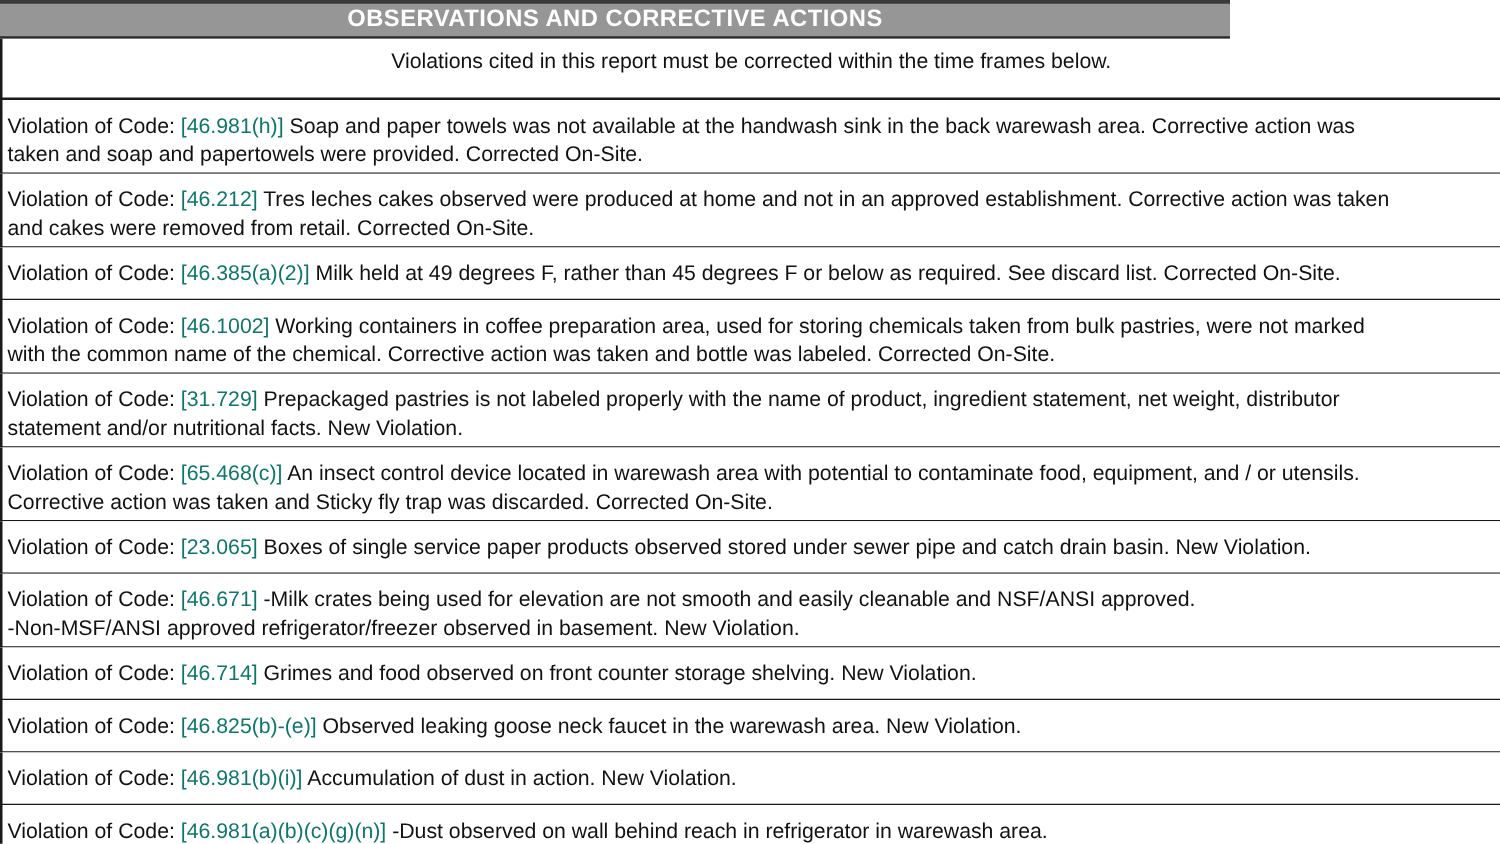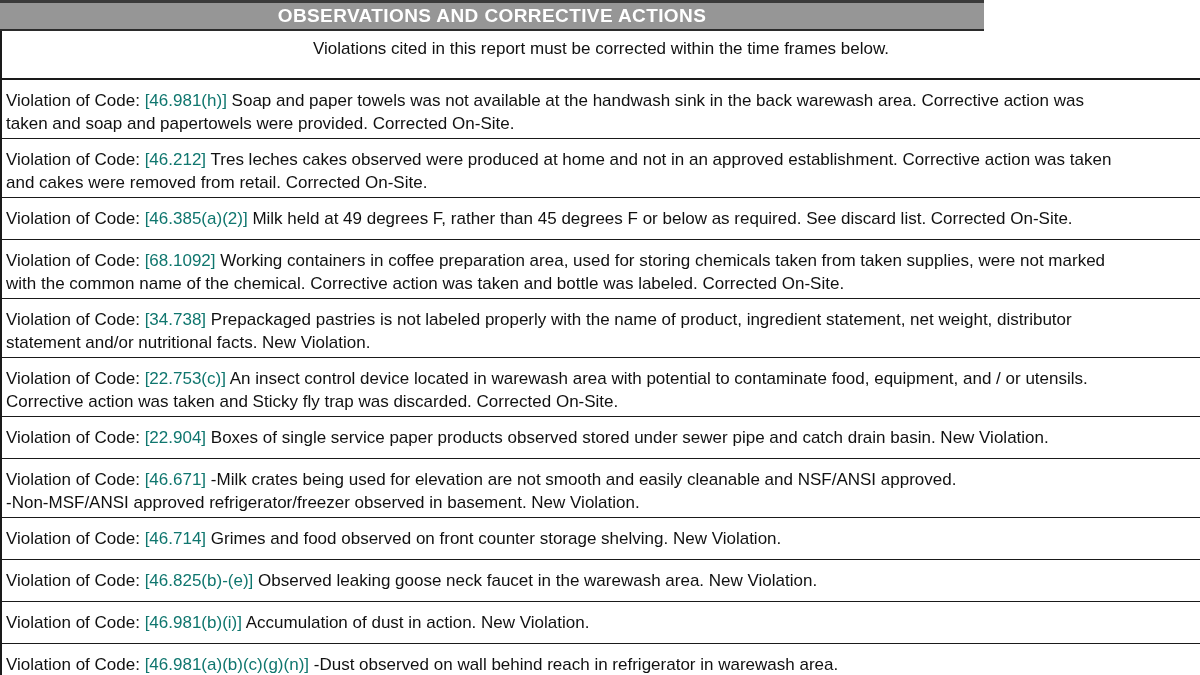--- a/index.html
+++ b/index.html
@@ -111,33 +111,33 @@
         <div class="vline">taken and soap and papertowels were provided. Corrected On-Site.</div>
       </div>
       <div class="row violation-row pad-top">
         <div class="vline"><span class="lead">Violation of Code:</span> <span class="code">[46.212]</span> <span>Tres leches cakes observed were produced at home and not in an approved establishment. Corrective action was taken</span></div>
         <div class="vline">and cakes were removed from retail. Corrected On-Site.</div>
       </div>
       <div class="row violation-row pad-both">
         <div class="vline"><span class="lead">Violation of Code:</span> <span class="code">[46.385(a)(2)]</span> <span>Milk held at 49 degrees F, rather than 45 degrees F or below as required. See discard list. Corrected On-Site.</span></div>
       </div>
       <div class="row violation-row pad-top">
-        <div class="vline"><span class="lead">Violation of Code:</span> <span class="code">[68.1092]</span> <span>Working containers in coffee preparation area, used for storing chemicals taken from taken supplies, were not marked</span></div>
+        <div class="vline"><span class="lead">Violation of Code:</span> <span class="code">[46.1002]</span> <span>Working containers in coffee preparation area, used for storing chemicals taken from bulk pastries, were not marked</span></div>
         <div class="vline">with the common name of the chemical. Corrective action was taken and bottle was labeled. Corrected On-Site.</div>
       </div>
       <div class="row violation-row pad-top">
-        <div class="vline"><span class="lead">Violation of Code:</span> <span class="code">[34.738]</span> <span>Prepackaged pastries is not labeled properly with the name of product, ingredient statement, net weight, distributor</span></div>
+        <div class="vline"><span class="lead">Violation of Code:</span> <span class="code">[31.729]</span> <span>Prepackaged pastries is not labeled properly with the name of product, ingredient statement, net weight, distributor</span></div>
         <div class="vline">statement and/or nutritional facts. New Violation.</div>
       </div>
       <div class="row violation-row pad-top">
-        <div class="vline"><span class="lead">Violation of Code:</span> <span class="code">[22.753(c)]</span> <span>An insect control device located in warewash area with potential to contaminate food, equipment, and / or utensils.</span></div>
+        <div class="vline"><span class="lead">Violation of Code:</span> <span class="code">[65.468(c)]</span> <span>An insect control device located in warewash area with potential to contaminate food, equipment, and / or utensils.</span></div>
         <div class="vline">Corrective action was taken and Sticky fly trap was discarded. Corrected On-Site.</div>
       </div>
       <div class="row violation-row pad-both">
-        <div class="vline"><span class="lead">Violation of Code:</span> <span class="code">[22.904]</span> <span>Boxes of single service paper products observed stored under sewer pipe and catch drain basin. New Violation.</span></div>
+        <div class="vline"><span class="lead">Violation of Code:</span> <span class="code">[23.065]</span> <span>Boxes of single service paper products observed stored under sewer pipe and catch drain basin. New Violation.</span></div>
       </div>
       <div class="row violation-row pad-top">
         <div class="vline"><span class="lead">Violation of Code:</span> <span class="code">[46.671]</span> <span>-Milk crates being used for elevation are not smooth and easily cleanable and NSF/ANSI approved.</span></div>
         <div class="vline">-Non-MSF/ANSI approved refrigerator/freezer observed in basement. New Violation.</div>
       </div>
       <div class="row violation-row pad-both">
         <div class="vline"><span class="lead">Violation of Code:</span> <span class="code">[46.714]</span> <span>Grimes and food observed on front counter storage shelving. New Violation.</span></div>
       </div>
       <div class="row violation-row pad-both">
         <div class="vline"><span class="lead">Violation of Code:</span> <span class="code">[46.825(b)-(e)]</span> <span>Observed leaking goose neck faucet in the warewash area. New Violation.</span></div>

